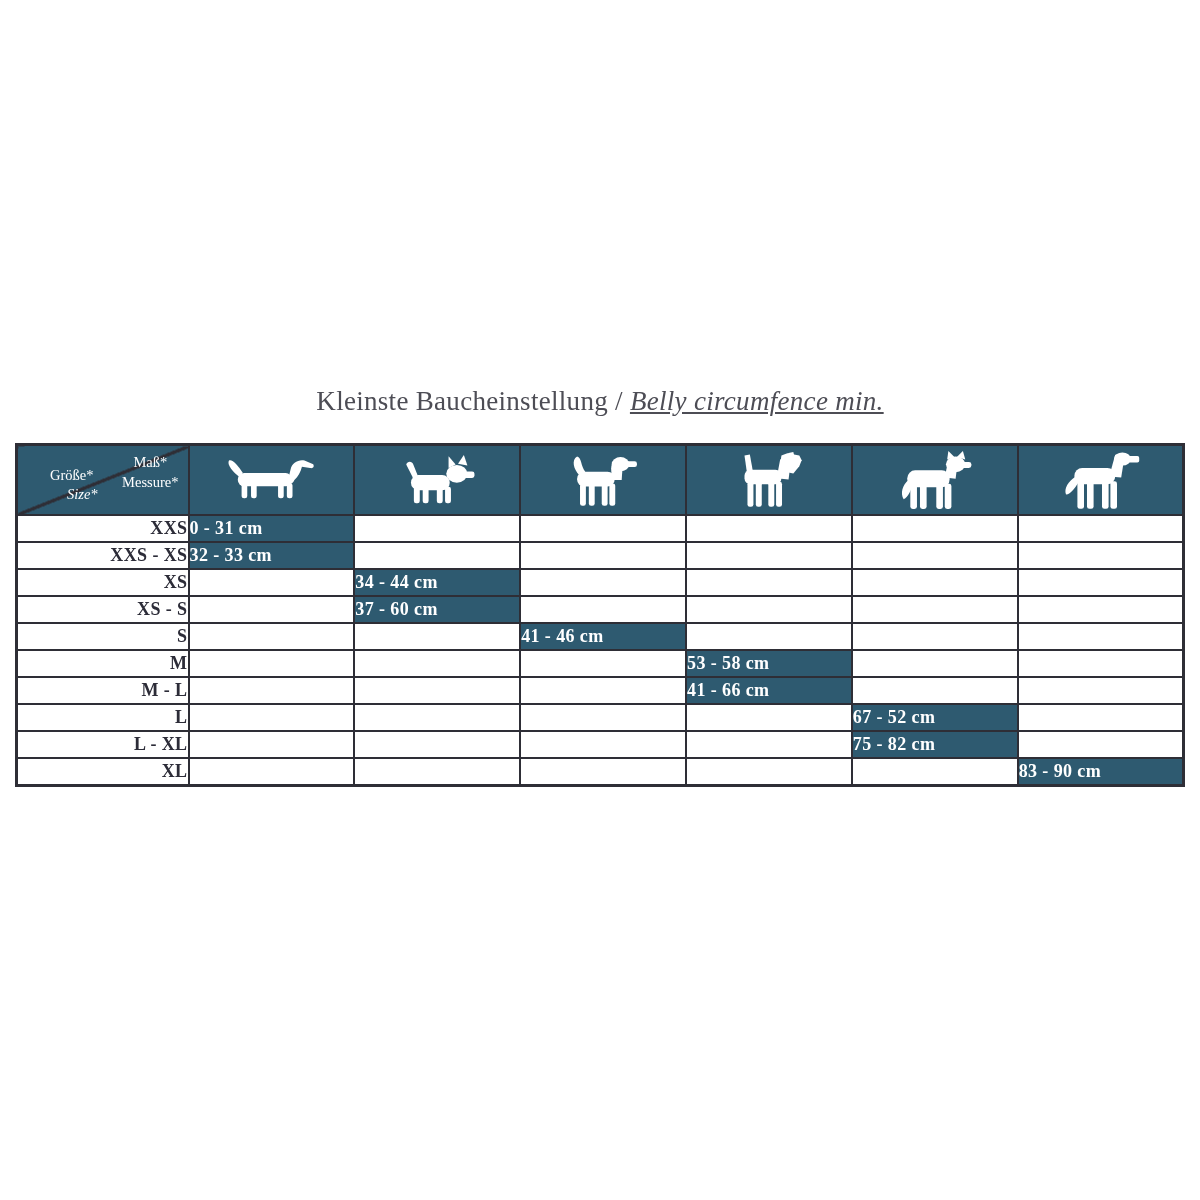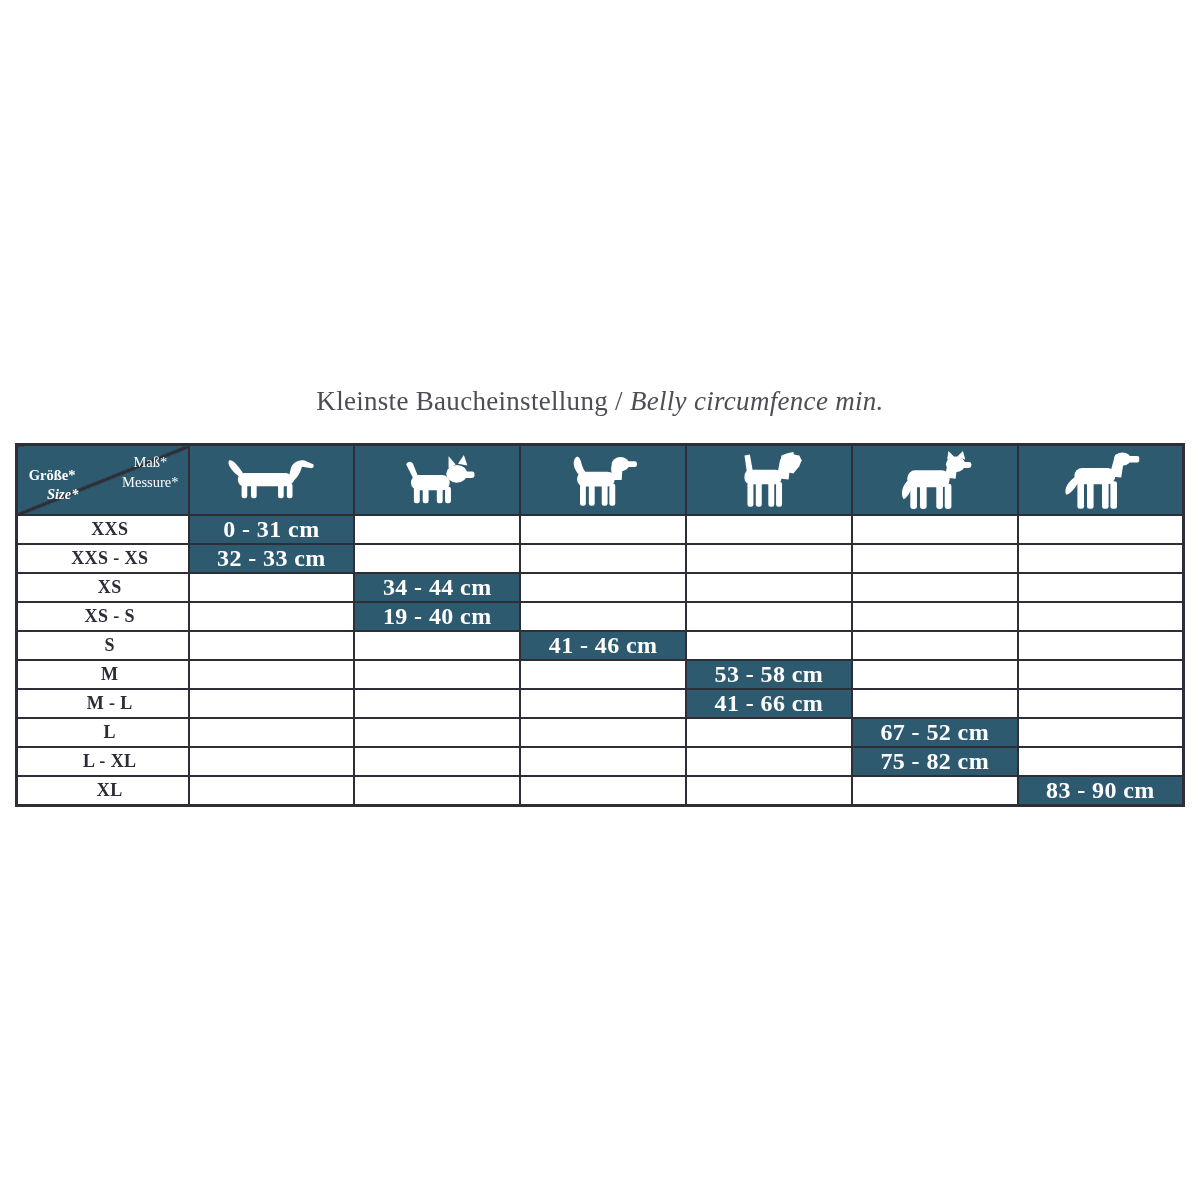--- a/index.html
+++ b/index.html
@@ -11,55 +11,55 @@
   }
   html,body{margin:0;padding:0;}
   body{
     width:1200px;height:1200px;position:relative;background:#ffffff;
     font-family:"Liberation Serif", serif;overflow:hidden;
   }
   .title{
     position:absolute;top:386px;left:0;width:1200px;text-align:center;
     font-size:27px;color:var(--title);letter-spacing:.3px;
   }
-  .title .en{font-style:italic;}
+  .title .en{font-style:italic;text-decoration:underline;}
   .size-table-wrap{position:absolute;left:15px;top:443px;width:1112px;}
   table{
     width:1170px;table-layout:fixed;border-collapse:collapse;
     border:3px solid var(--border);
   }
   col.c-label{width:172px;}
   th,td{border:2px solid var(--border);padding:0;}
   thead th{background:var(--teal);height:68px;vertical-align:middle;text-align:center;}
   thead th svg{display:block;margin:0 auto;}
   tbody th{
-    height:25px;text-align:center;padding-left:14px;font-size:18px;font-weight:bold;
+    height:25px;text-align:right;padding-left:14px;font-size:18px;font-weight:bold;
     color:var(--label);background:#ffffff;letter-spacing:.4px;
   }
   tbody td{height:25px;background:#ffffff;}
   tbody td.filled{
-    background:var(--teal);color:var(--celltext);text-align:center;
-    font-size:24px;font-weight:bold;letter-spacing:.4px;
+    background:var(--teal);color:var(--celltext);text-align:left;
+    font-size:18px;font-weight:bold;letter-spacing:.4px;
   }
   .corner{
     position:relative;
     background:
       linear-gradient(to bottom right,
         rgba(0,0,0,0) calc(50% - 1.6px),
         var(--border) calc(50% - 1.6px),
         var(--border) calc(50% + 1.6px),
         rgba(0,0,0,0) calc(50% + 1.6px)),
       var(--teal);
   }
   .corner .tr,.corner .bl{
     position:absolute;color:#fff;font-size:14.5px;line-height:1.35;
     text-align:center;font-weight:normal;
   }
   .corner .tr{top:7px;right:9px;}
-  .corner .bl{bottom:9px;left:8px;font-weight:bold;}
+  .corner .bl{bottom:9px;left:28px;}
   .corner .it{font-style:italic;margin-left:21px;}
   .dogfill{fill:#ffffff;}
 </style>
 </head>
 <body>
 
 <div class="title">
   <span>Kleinste Baucheinstellung</span><span> / </span><span class="en">Belly circumfence min.</span>
 </div>
 
@@ -206,21 +206,21 @@
       <td></td>
           <td class="filled">34 - 44 cm</td>
           <td></td>
           <td></td>
           <td></td>
           <td></td>
     </tr>
     <tr>
       <th>XS - S</th>
       <td></td>
-          <td class="filled">19 - 40 cm</td>
+          <td class="filled">37 - 60 cm</td>
           <td></td>
           <td></td>
           <td></td>
           <td></td>
     </tr>
     <tr>
       <th>S</th>
       <td></td>
           <td></td>
           <td class="filled">41 - 46 cm</td>

